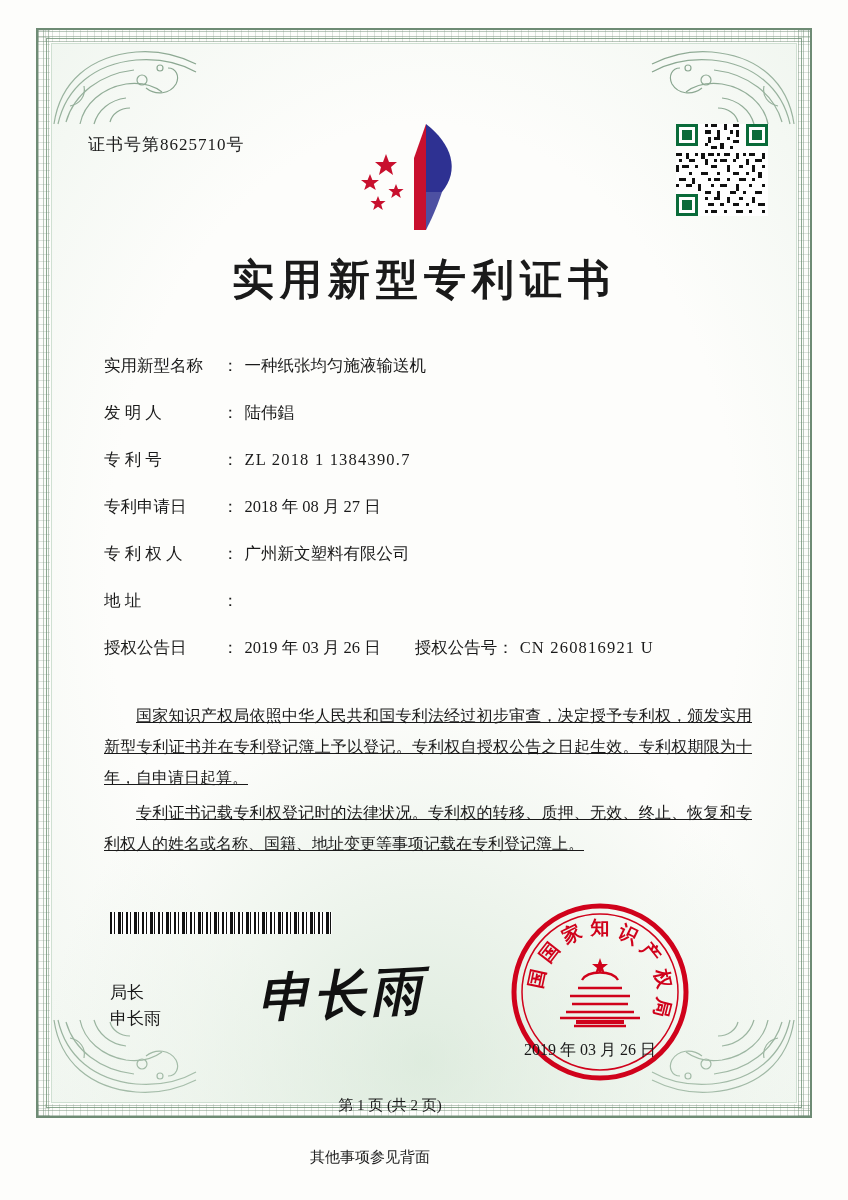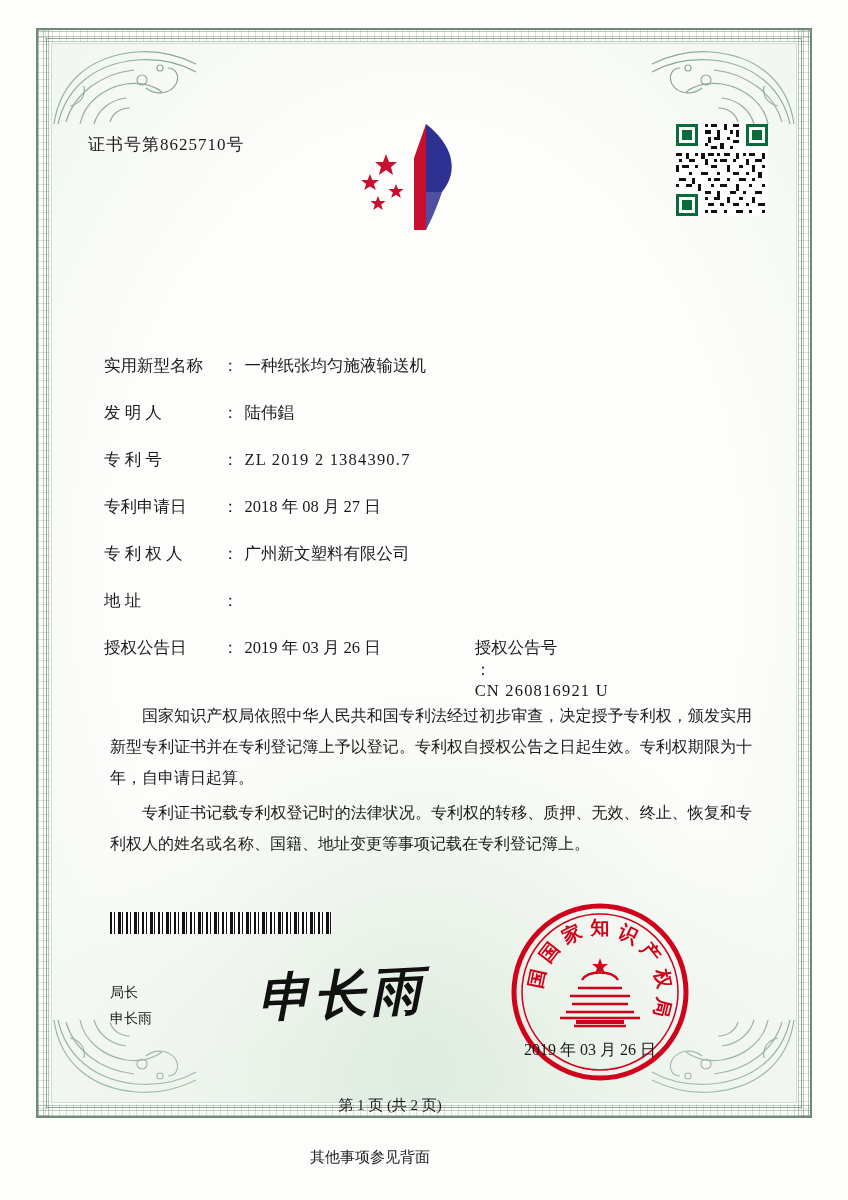--- a/index.html
+++ b/index.html
@@ -145,56 +145,55 @@
     width: 118px;
     display: inline-block;
     letter-spacing: 0px;
   }
   .colon { margin-right: 6px; }
   .val { font-size: 16.5px; }
   .val.mono { font-family: "Liberation Serif", serif; letter-spacing: 1.2px; }
 
   .row.dual { justify-content: flex-start; }
   .dual .second {
-    margin-left: 94px;
+    margin-left: 34px;
     display: flex;
     align-items: baseline;
-    flex-direction: column;
   }
   .dual .second .lab2 {
     letter-spacing: 0;
   }
 
   
   .paras {
     position: absolute;
     left: 104px; top: 700px;
     width: 648px;
     font-size: 16px;
     line-height: 31px;
     text-align: justify;
   }
-  .paras p { margin: 0 0 4px 6px; text-indent: 32px; }
+  .paras p { margin: 0 0 4px 0; text-indent: 32px; text-decoration: underline; }
 
   
   .barcode {
     position: absolute;
     left: 110px; top: 912px;
     width: 222px; height: 22px;
     background:
       repeating-linear-gradient(90deg,
         #111 0 2px, #fff 2px 4px, #111 4px 5px, #fff 5px 8px,
         #111 8px 11px, #fff 11px 12px, #111 12px 13px, #fff 13px 16px);
   }
 
   
   .sig-label {
     position: absolute;
     left: 110px; top: 980px;
-    font-size: 14px;
+    font-size: 17px;
     line-height: 26px;
   }
   .sig-script {
     position: absolute;
     left: 258px; top: 960px;
     font-size: 52px;
     font-family: "DejaVu Serif", serif;
     font-style: italic;
     font-weight: bold;
     color: #111;
@@ -414,39 +413,40 @@
       <rect x="26" y="25" width="2" height="1"></rect>
       <rect x="9" y="27" width="1" height="1"></rect>
         <rect x="11" y="27" width="2" height="1"></rect>
       <rect x="15" y="27" width="1" height="1"></rect>
         <rect x="19" y="27" width="2" height="1"></rect>
       <rect x="23" y="27" width="1" height="1"></rect>
         <rect x="27" y="27" width="1" height="1"></rect>
     </g>
   </svg>
 
+  <div class="title">实用新型专利证书</div>
 
   <div class="fields">
 
     <div class="row">
       <span class="lab">实用新型名称</span>
       <span class="colon">：</span>
       <span class="val">一种纸张均匀施液输送机</span>
     </div>
 
     <div class="row">
       <span class="lab">发 明 人</span>
       <span class="colon">：</span>
       <span class="val">陆伟錩</span>
     </div>
 
     <div class="row">
       <span class="lab">专 利 号</span>
       <span class="colon">：</span>
-      <span class="val mono">ZL 2019 2 1384390.7</span>
+      <span class="val mono">ZL 2018 1 1384390.7</span>
     </div>
 
     <div class="row">
       <span class="lab">专利申请日</span>
       <span class="colon">：</span>
       <span class="val">2018 年 08 月 27 日</span>
     </div>
 
     <div class="row">
       <span class="lab">专 利 权 人</span>

